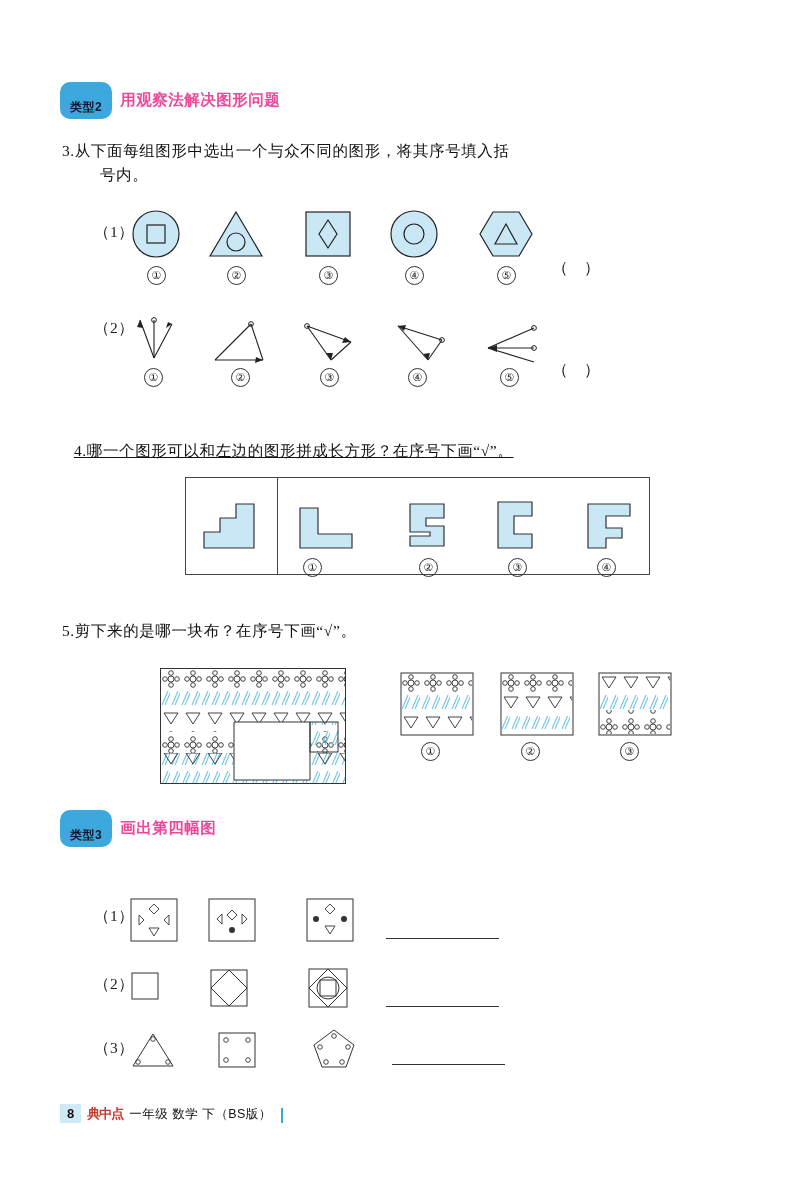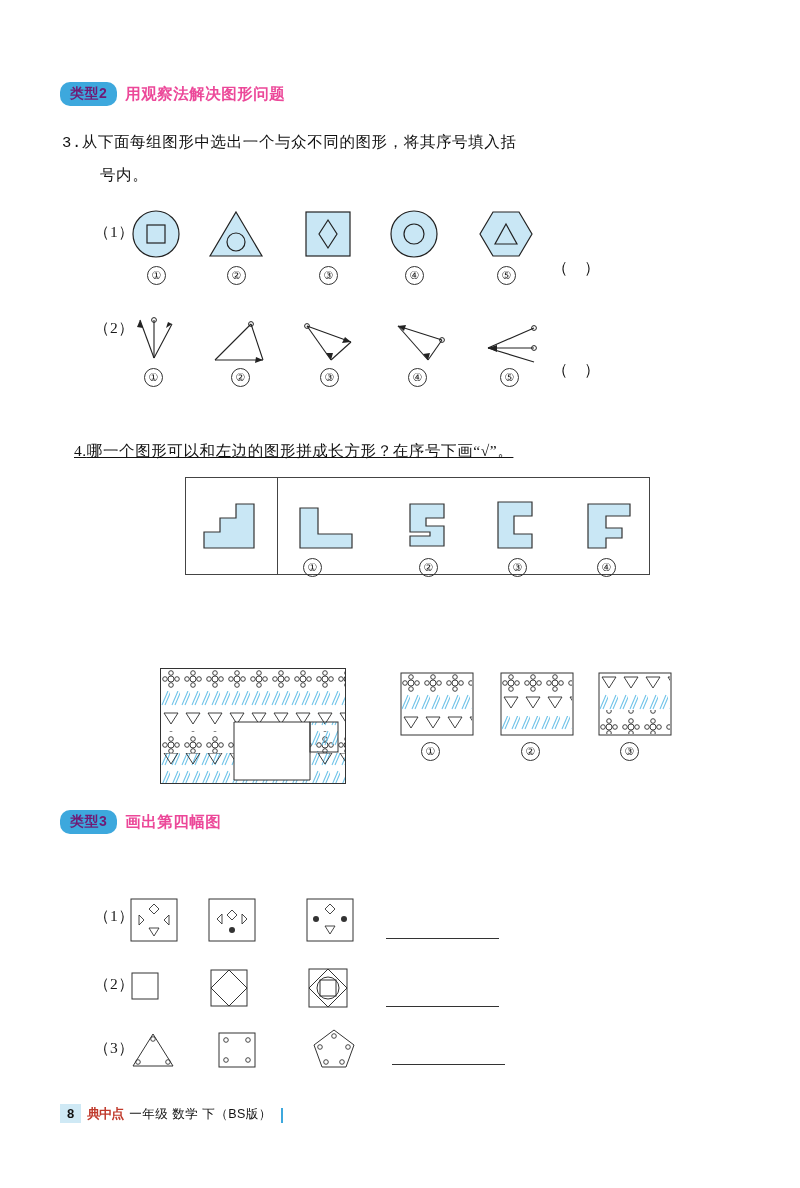--- a/index.html
+++ b/index.html
@@ -15,24 +15,24 @@
     position:absolute;
     left:0;top:0;width:800px;height:1188px;
   }
   
   .banner{
     position:absolute;
     display:flex;align-items:center;gap:8px;
   }
   .banner .pill{
     background:#3da8dd;
-    color:#701a75;
-    font-size:14px;
+    color:#0f172a;
+    font-size:12px;
     font-weight:bold;
-    padding:3px 10px 3px 10px;
+    padding:17px 10px 3px 10px;
     border-radius:10px;
     letter-spacing:0.5px;
     font-family:"Liberation Sans", sans-serif;
     white-space:nowrap;
   }
   .banner .btitle{
     font-size:15.5px;
     font-weight:bold;
     color:#ec4899;
     letter-spacing:0.5px;
@@ -116,21 +116,21 @@
 </head>
 <body>
 
 <div class="page">
 
   <div class="banner" style="left:60px;top:82px;">
     <span class="pill">类型2</span>
     <span class="btitle">用观察法解决图形问题</span>
   </div>
 
-  <div class="qtext" style="left:62px;top:128px;font-family:Liberation Mono, monospace;">
+  <div class="qtext" style="left:62px;top:136px;">
     <span>3.</span><span>从下面每组图形中选出一个与众不同的图形，将其序号填入括</span>
   </div>
   <div class="qtext" style="left:100px;top:160px;">号内。</div>
 
   <div class="num-label" style="left:94px;top:222px;">（1）</div>
 
   <div class="shapebox" style="left:130px;top:208px;width:52px;height:52px;">
     <svg width="52" height="52" viewBox="0 0 52 52">
       <circle cx="26" cy="26" r="23" fill="#c9e7f5" stroke="#222" stroke-width="1.2"></circle>
       <rect x="17" y="17" width="18" height="18" fill="none" stroke="#222" stroke-width="1.2"></rect>
@@ -280,20 +280,23 @@
     <svg width="66" height="54" viewBox="0 0 66 54">
       <polygon points="8,6 50,6 50,18 26,18 26,30 42,30 42,40 26,40 26,50 8,50" fill="#c9e7f5" stroke="#333" stroke-width="1.2"></polygon>
     </svg>
   </div>
 
   <div class="circnum" style="left:303px;top:558px;">①</div>
   <div class="circnum" style="left:419px;top:558px;">②</div>
   <div class="circnum" style="left:508px;top:558px;">③</div>
   <div class="circnum" style="left:597px;top:558px;">④</div>
 
+  <div class="qtext" style="left:62px;top:616px;">
+    <span>5.</span><span>剪下来的是哪一块布？在序号下画“√”。</span>
+  </div>
 
   <div class="shapebox" style="left:160px;top:668px;width:186px;height:116px;">
     <svg width="186" height="116" viewBox="0 0 186 116">
       <defs>
         <pattern id="flowers" width="22" height="22" patternUnits="userSpaceOnUse">
           <g fill="none" stroke="#2b2b2b" stroke-width="0.9">
             <circle cx="11" cy="11" r="3"></circle>
             <circle cx="11" cy="5" r="2.3"></circle>
             <circle cx="11" cy="17" r="2.3"></circle>
             <circle cx="5" cy="11" r="2.3"></circle>

